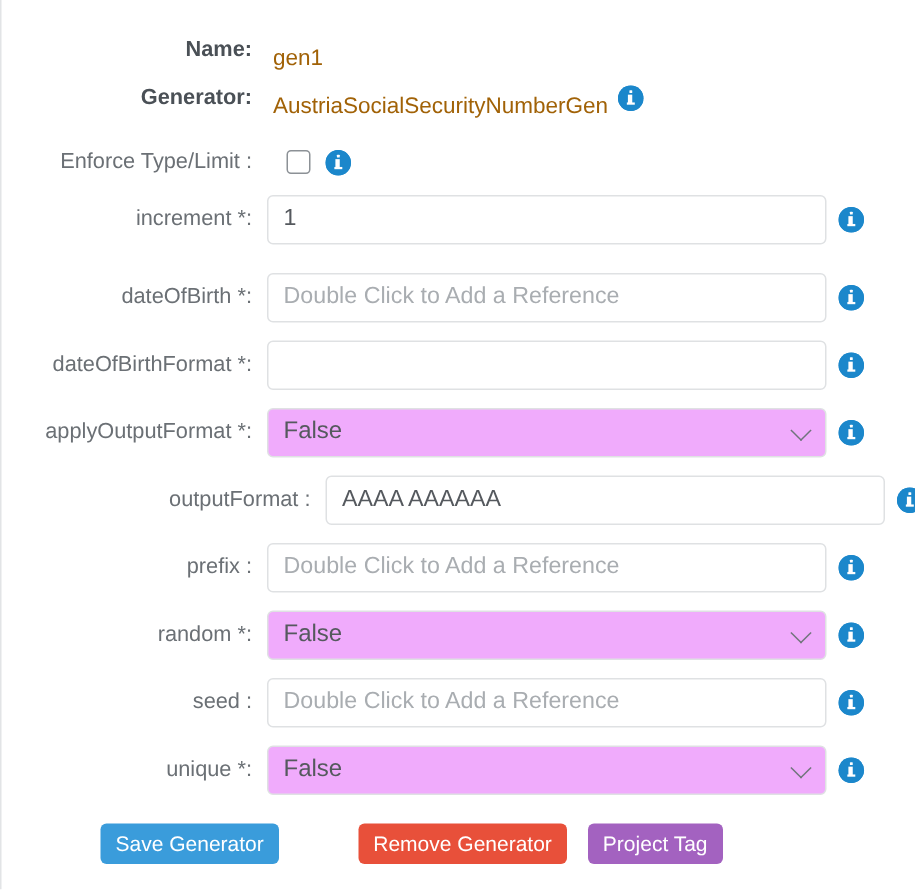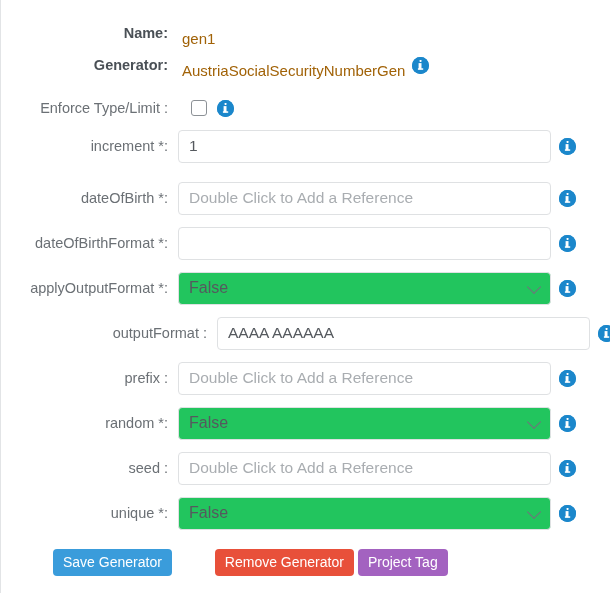--- a/index.html
+++ b/index.html
@@ -81,21 +81,21 @@
     color: #a9adb1;
     font-size: 15.5px;
   }
 
   .selectbox {
     box-sizing: border-box;
     width: 373px;
     height: 33px;
     border: 1px solid #dfe1e3;
     border-radius: 4px;
-    background: #22c55e;
+    background: #f0abfc;
     font-size: 16px;
     color: #55595e;
     display: flex;
     align-items: center;
     padding: 0 10px;
     position: relative;
   }
   .selectbox .sel-val {
     line-height: 1;
   }
@@ -135,24 +135,24 @@
   .info svg { display:block; }
 
   .info-after-input { margin-left: 8px; }
   .info-inline { margin-left: 7px; vertical-align: -3px; display:inline-flex; }
 
   .inline-row { display: flex; align-items: center; }
 
   
   #buttons {
     position: absolute;
-    left: 52px;
+    left: 66px;
     top: 549px;
     display: flex;
-    gap: 4px;
+    gap: 14px;
   }
   .btn {
     font-family: "Liberation Sans", sans-serif;
     font-size: 14px;
     color: #ffffff;
     border: none;
     border-radius: 4px;
     padding: 5px 10px 6px 10px;
     line-height: 1.15;
     cursor: pointer;

